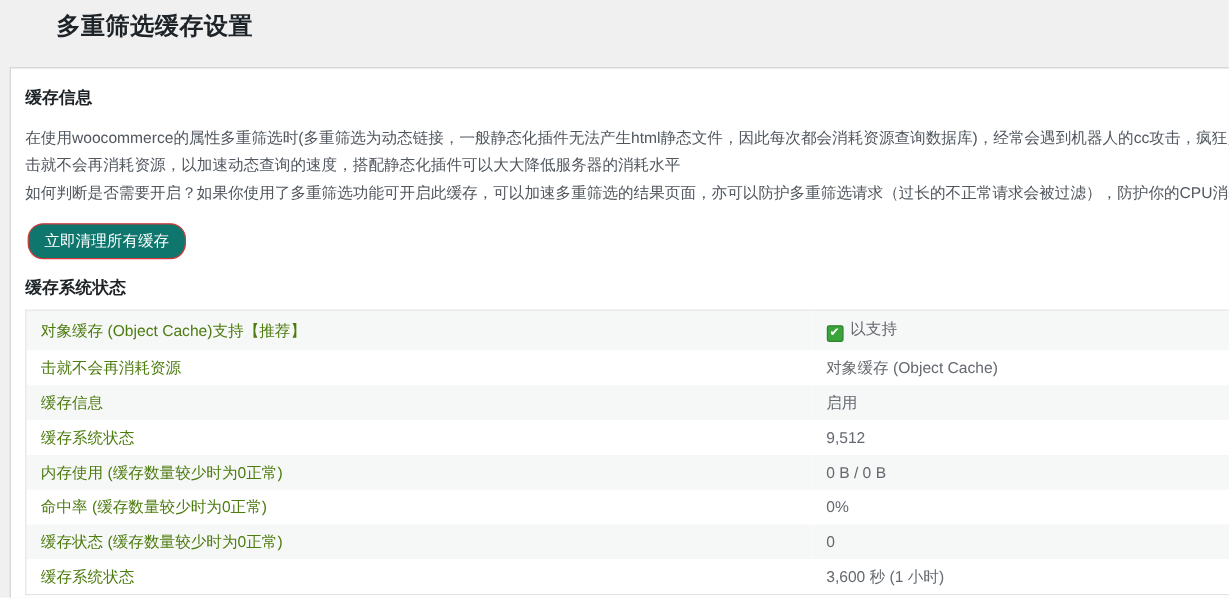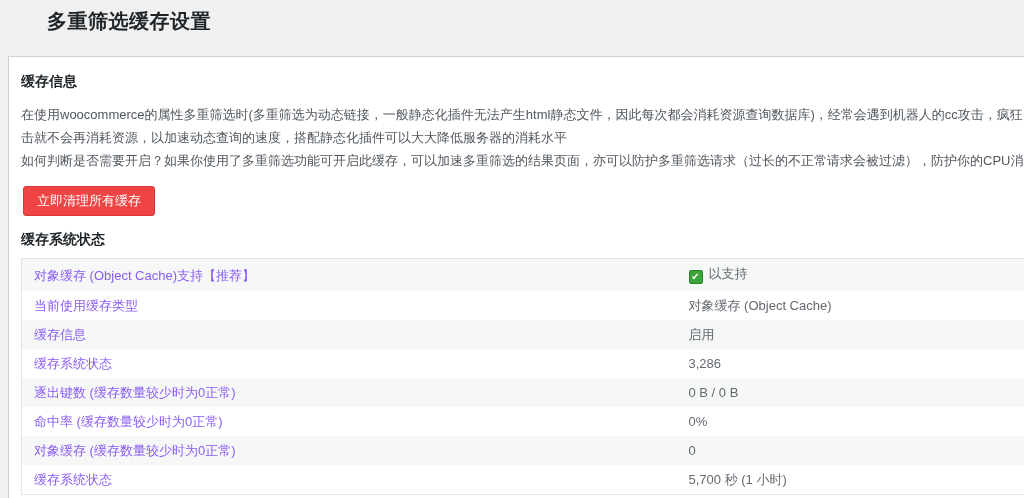--- a/index.html
+++ b/index.html
@@ -40,23 +40,23 @@
     line-height: 23px;
     white-space: nowrap;
     color: #50575e;
   }
   .clear-cache-btn {
     display: inline-block;
     margin-top: 14px;
     margin-left: 2px;
     height: 30px;
     padding: 0 13px;
-    background: #ef4444;
+    background: #0f766e;
     border: 1px solid #d63638;
-    border-radius: 3px;
+    border-radius: 13px;
     color: #ffffff;
     font-size: 13px;
     font-family: "Liberation Sans", sans-serif;
     cursor: pointer;
   }
   .status-heading { margin-top: 15px; }
   .status-table {
     margin-top: 9px;
     width: 1060px;
     border-collapse: collapse;
@@ -66,21 +66,21 @@
   .status-table td {
     padding: 7px 12px;
     font-size: 13px;
     line-height: 15px;
     vertical-align: middle;
     white-space: nowrap;
     overflow: hidden;
   }
   .status-table tr:nth-child(odd)  { background: #f6f7f7; }
   .status-table tr:nth-child(even) { background: #ffffff; }
-  td.col-label { width: 655px; color: #8b5cf6; margin-top: 44px; }
+  td.col-label { width: 655px; color: #4d7c0f; margin-top: 44px; }
   td.col-value { color: #646970; }
   .check-icon {
     display: inline-block;
     width: 14px; height: 14px;
     background: #3aa33a;
     border: 1px solid #2d842d;
     border-radius: 2px;
     color: #ffffff;
     font-size: 10px;
     line-height: 12px;
@@ -112,65 +112,65 @@
     <table class="status-table">
       <tbody>
       <tr>
         <td class="col-label">对象缓存 (Object Cache)支持【推荐】</td>
         <td class="col-value">
           <span class="check-icon">✔</span><span>以支持</span>
         </td>
       </tr>
 
       <tr>
-        <td class="col-label">当前使用缓存类型</td>
+        <td class="col-label">击就不会再消耗资源</td>
         <td class="col-value">
           <span>对象缓存 (Object Cache)</span>
         </td>
       </tr>
 
       <tr>
         <td class="col-label">缓存信息</td>
         <td class="col-value">
           <span>启用</span>
         </td>
       </tr>
 
       <tr>
         <td class="col-label">缓存系统状态</td>
         <td class="col-value">
-          <span>3,286</span>
+          <span>9,512</span>
         </td>
       </tr>
 
       <tr>
-        <td class="col-label">逐出键数 (缓存数量较少时为0正常)</td>
+        <td class="col-label">内存使用 (缓存数量较少时为0正常)</td>
         <td class="col-value">
           <span>0 B / 0 B</span>
         </td>
       </tr>
 
       <tr>
         <td class="col-label">命中率 (缓存数量较少时为0正常)</td>
         <td class="col-value">
           <span>0%</span>
         </td>
       </tr>
 
       <tr>
-        <td class="col-label">对象缓存 (缓存数量较少时为0正常)</td>
+        <td class="col-label">缓存状态 (缓存数量较少时为0正常)</td>
         <td class="col-value">
           <span>0</span>
         </td>
       </tr>
 
       <tr>
         <td class="col-label">缓存系统状态</td>
         <td class="col-value">
-          <span>5,700 秒 (1 小时)</span>
+          <span>3,600 秒 (1 小时)</span>
         </td>
       </tr>
     </tbody>
     </table>
 
     
 
   </div>
 </div>
 

